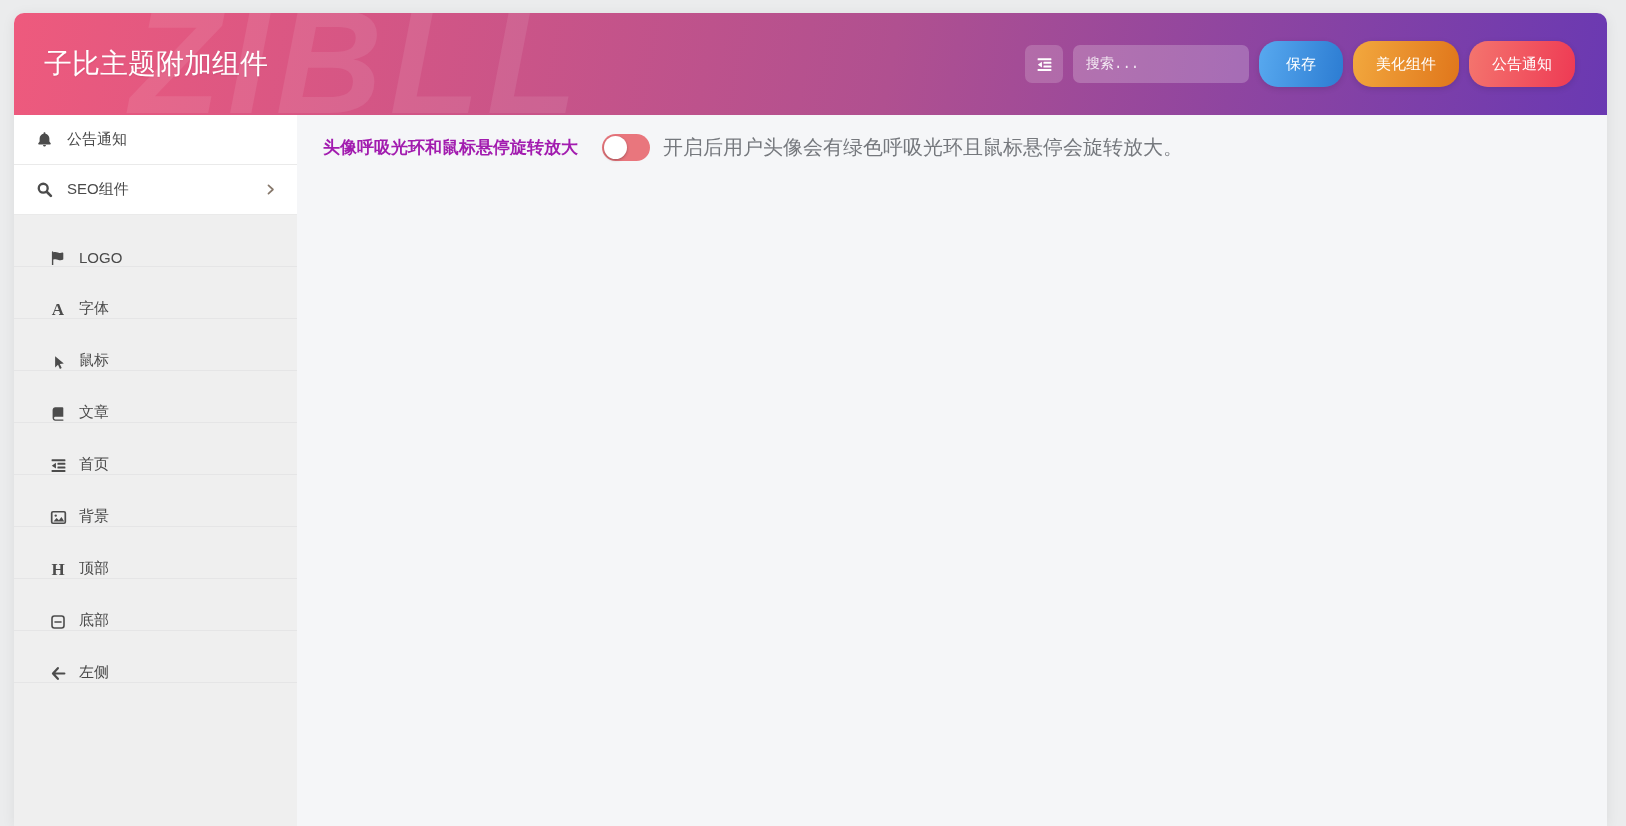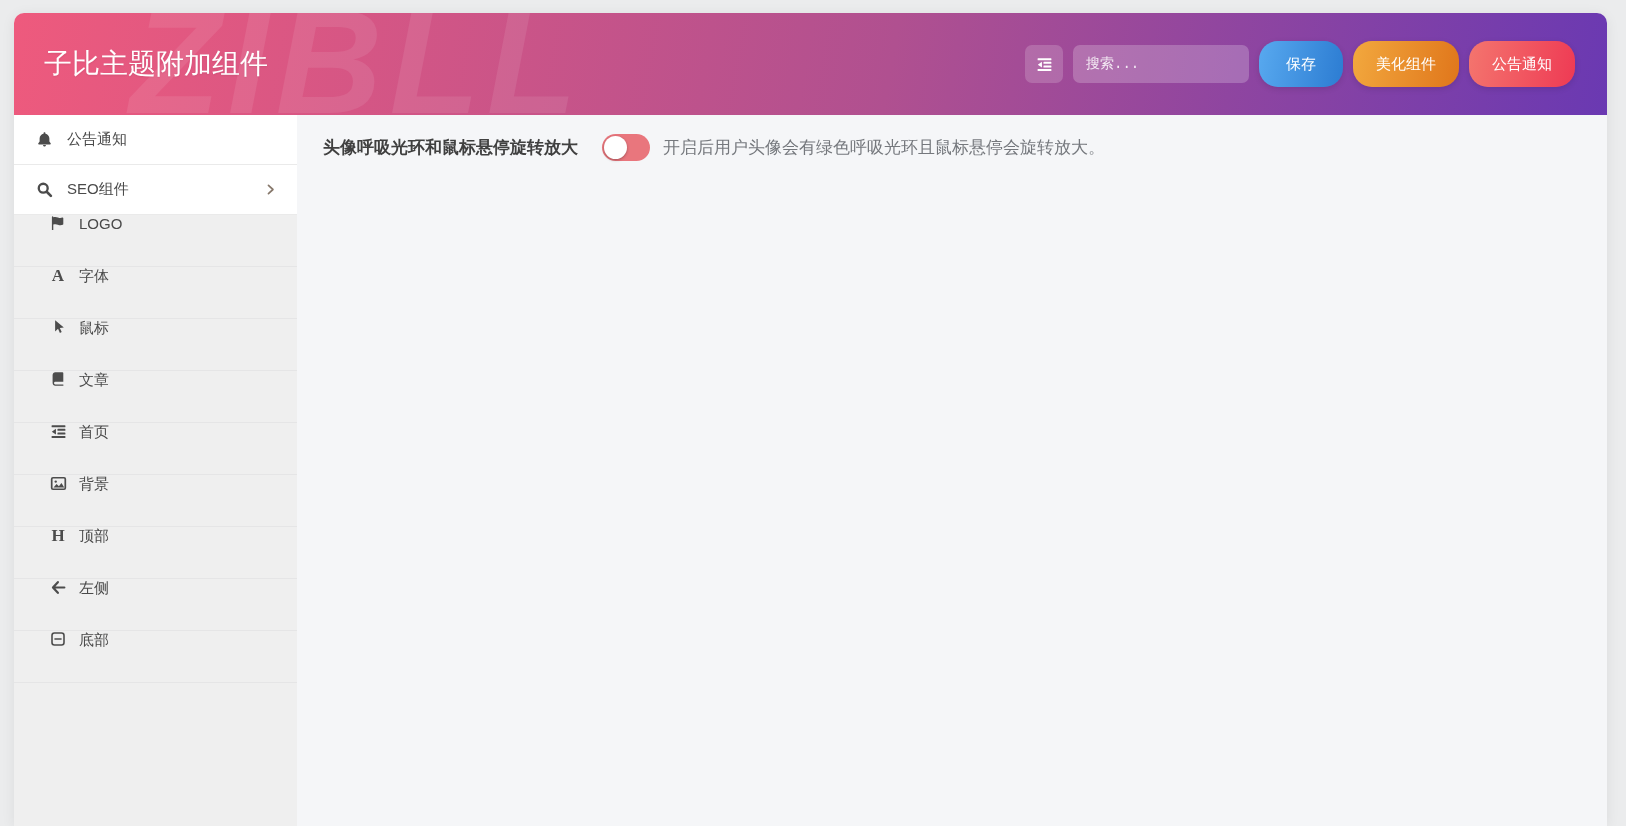--- a/index.html
+++ b/index.html
@@ -62,44 +62,44 @@
   .sidebar { width:283px; flex:0 0 283px; background:#efefef; }
   .nav-item {
     height:50px; display:flex; align-items:center;
     padding:0 20px; background:#fff;
     border-bottom:1px solid #eaeaea;
     color:#4a4a4a; font-size:15px; cursor:pointer;
   }
   .nav-item .ico { width:21px; flex:0 0 21px; display:flex; justify-content:center; margin-right:12px; color:#4c4c4c; }
   .chev { margin-left:auto; color:#87786b; display:flex; }
   .sub-item {
-    height:52px; display:flex; align-items:flex-start;
+    height:52px; display:flex; align-items:flex-end;
     padding:0 20px 0 34px; background:#efefef;
     border-bottom:1px solid #e5e5e6;
     color:#4a4a4a; font-size:15px; cursor:pointer;
   }
   .sub-item .ico { width:20px; flex:0 0 20px; display:flex; justify-content:center; margin-right:11px; color:#4c4c4c; }
   .sub-item.active { background:#fafbfc; color:#2196f3; }
   .sub-item.active .ico { color:#2196f3; }
   .letter-ico { font-family:"Liberation Serif", serif; font-weight:bold; font-size:17px; line-height:1; }
   
   .content { flex:1; padding:19px 30px 0 26px; background:#f5f6f8; }
   .setting-row { display:flex; align-items:center; }
-  .setting-label { color:#404040; font-size:17px; font-weight:bold; }
+  .setting-label { color:#a21caf; font-size:17px; font-weight:bold; }
   .toggle {
     width:48px; height:27px; flex:0 0 48px; border-radius:14px;
     background:#e9767d; position:relative; cursor:pointer;
     margin:0 13px 0 24px; border:none;
   }
   .toggle .knob {
     position:absolute; left:2px; top:2px; width:23px; height:23px;
     border-radius:50%; background:#fff;
     box-shadow:0 1px 3px rgba(0,0,0,0.3);
   }
-  .setting-desc { color:#75787d; font-size:17px; }
+  .setting-desc { color:#75787d; font-size:20px; }
 </style>
 </head>
 <body>
 
 <div class="card">
 
   <div class="header">
     <div class="watermark">ZIBLL</div>
     <h1 class="title">子比主题附加组件</h1>
 
@@ -216,35 +216,35 @@
 
       <div class="sub-item">
         <span class="ico">
           <span class="letter-ico">H</span>
         </span>
         <span>顶部</span>
       </div>
 
       <div class="sub-item">
         <span class="ico">
-          <svg viewBox="0 0 16 16" width="17" height="17">
-              <path d="M7.4 3L2.8 8l4.6 5M3.2 8h10.3" fill="none" stroke="currentColor" stroke-width="2.1" stroke-linecap="round" stroke-linejoin="round"></path>
-            </svg>
-        </span>
-        <span>左侧</span>
-      </div>
-
-      <div class="sub-item">
-        <span class="ico">
           <svg viewBox="0 0 16 16" width="16" height="16">
               <rect x="2" y="2" width="12" height="12" rx="2.4" fill="none" stroke="currentColor" stroke-width="1.6"></rect>
               <path d="M5 8h6" stroke="currentColor" stroke-width="1.6" stroke-linecap="round"></path>
             </svg>
         </span>
         <span>底部</span>
+      </div>
+
+      <div class="sub-item">
+        <span class="ico">
+          <svg viewBox="0 0 16 16" width="17" height="17">
+              <path d="M7.4 3L2.8 8l4.6 5M3.2 8h10.3" fill="none" stroke="currentColor" stroke-width="2.1" stroke-linecap="round" stroke-linejoin="round"></path>
+            </svg>
+        </span>
+        <span>左侧</span>
       </div>
 
     </nav>
 
     <main class="content">
       <div class="setting-row">
         <span class="setting-label">头像呼吸光环和鼠标悬停旋转放大</span>
         <button class="toggle" aria-checked="false">
           <span class="knob"></span>
         </button>

